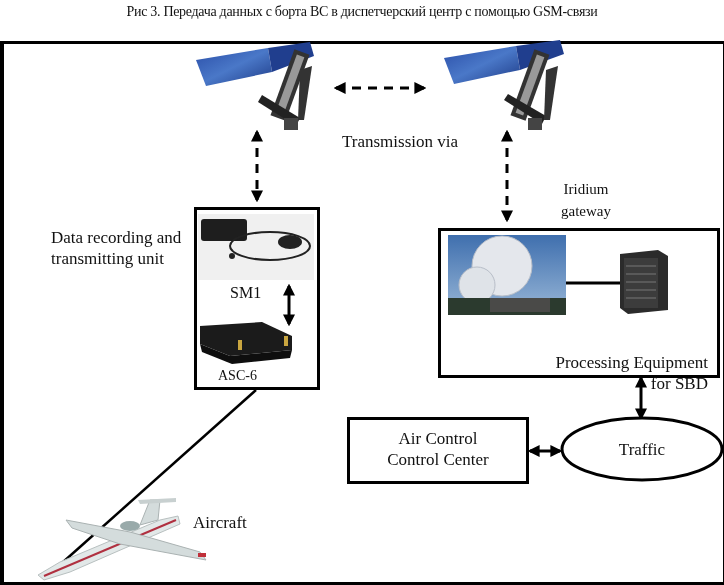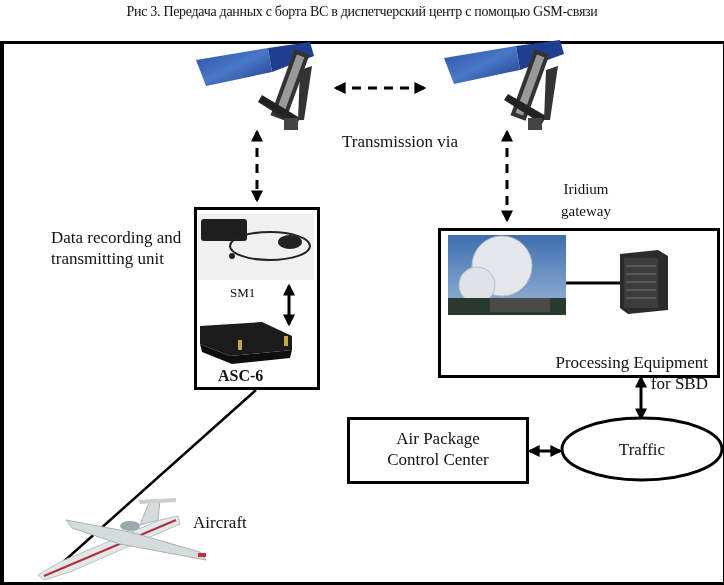--- a/index.html
+++ b/index.html
@@ -128,28 +128,28 @@
 <div class="lbl center" style="left:536px; top:178px; width:100px; font-size:15px; line-height:22px;">
   <div>Iridium</div>
   <div>gateway</div>
 </div>
 
 <div class="lbl" style="left:18px; top:227px;margin-left:33px;">
   <div>Data recording and</div>
   <div>transmitting unit</div>
 </div>
 
-<div class="lbl" style="left:230px; top:282px; font-size:13px;">SM1</div>
-<div class="lbl" style="left:218px; top:365px; font-size:16px;font-weight:bold;">ASC-6</div>
+<div class="lbl" style="left:230px; top:282px; font-size:16px;">SM1</div>
+<div class="lbl" style="left:218px; top:365px; font-size:14px;">ASC-6</div>
 
 <div class="lbl right" style="left:520px; top:320px; width:188px;margin-top:32px;">
   <div>Processing Equipment</div>
   <div>for SBD</div>
 </div>
 
 <div class="lbl center" style="left:350px; top:428px; width:176px;">
-  <div>Air Package</div>
+  <div>Air Control</div>
   <div>Control Center</div>
 </div>
 
 <div class="lbl center" style="left:592px; top:439px; width:100px;">Traffic</div>
 
 <div class="lbl" style="left:193px; top:512px;">Aircraft</div>
 
 </body></html>

